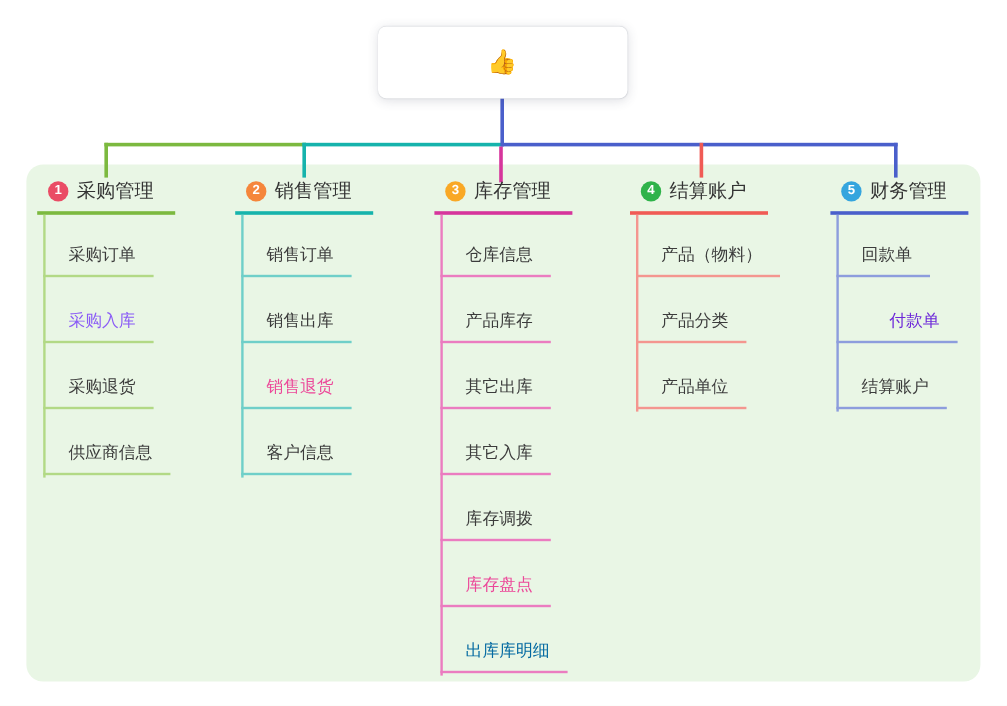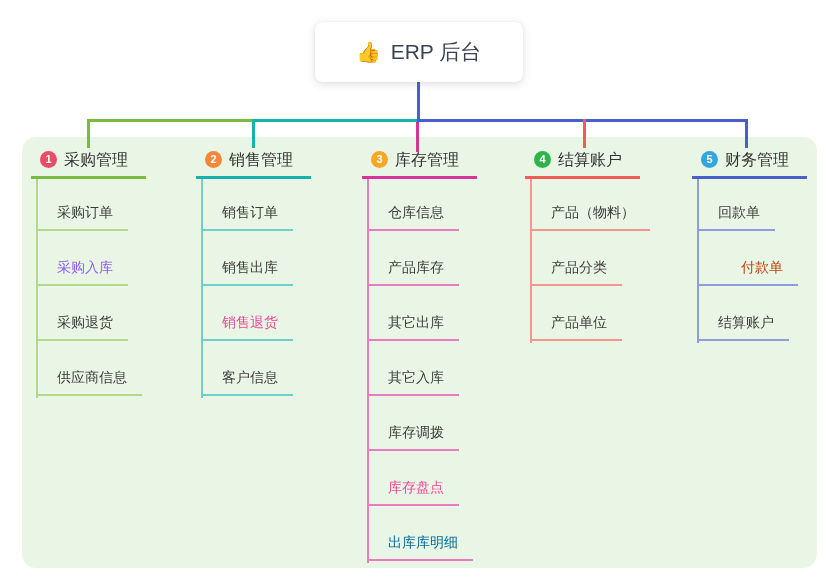--- a/index.html
+++ b/index.html
@@ -75,21 +75,20 @@
       <div class="abs line" style="left: 530px; top: 179px; width: 2px; height: 164px; background: rgb(244, 150, 143);"></div>
       <div class="abs item" style="left: 530px; top: 202px; border-bottom: 2px solid rgb(244, 150, 143); color: rgb(60, 60, 60);">产品（物料）</div>
       <div class="abs item" style="left: 530px; top: 257px; border-bottom: 2px solid rgb(244, 150, 143); color: rgb(60, 60, 60);">产品分类</div>
       <div class="abs item" style="left: 530px; top: 312px; border-bottom: 2px solid rgb(244, 150, 143); color: rgb(60, 60, 60);">产品单位</div>
       <div class="abs btitle" style="left: 692px; top: 149px; border-bottom: 3px solid rgb(74, 95, 203); color: rgb(51, 51, 51);">
         <span class="badge" style="background: rgb(53, 165, 222);">5</span>
         <span>财务管理</span>
       </div>
       <div class="abs line" style="left: 697px; top: 179px; width: 2px; height: 164px; background: rgb(141, 157, 221);"></div>
       <div class="abs item" style="left: 697px; top: 202px; border-bottom: 2px solid rgb(141, 157, 221); color: rgb(60, 60, 60);">回款单</div>
-      <div class="abs item" style="left: 697px; top: 257px; border-bottom: 2px solid rgb(141, 157, 221); color: #c2410c; padding-left: 44px;">付款单</div>
+      <div class="abs item" style="left: 697px; top: 257px; border-bottom: 2px solid rgb(141, 157, 221); color: #6d28d9; padding-left: 44px;">付款单</div>
       <div class="abs item" style="left: 697px; top: 312px; border-bottom: 2px solid rgb(141, 157, 221); color: rgb(60, 60, 60);">结算账户</div>
     </div>
 
   <div class="abs root-card" style="left: 315px; top: 22px; width: 208px; height: 60px; color: rgb(58, 67, 84);">
     <span class="root-icon">👍</span>
-    <span>ERP 后台</span>
   </div>
 </div>
 
 </body></html>

